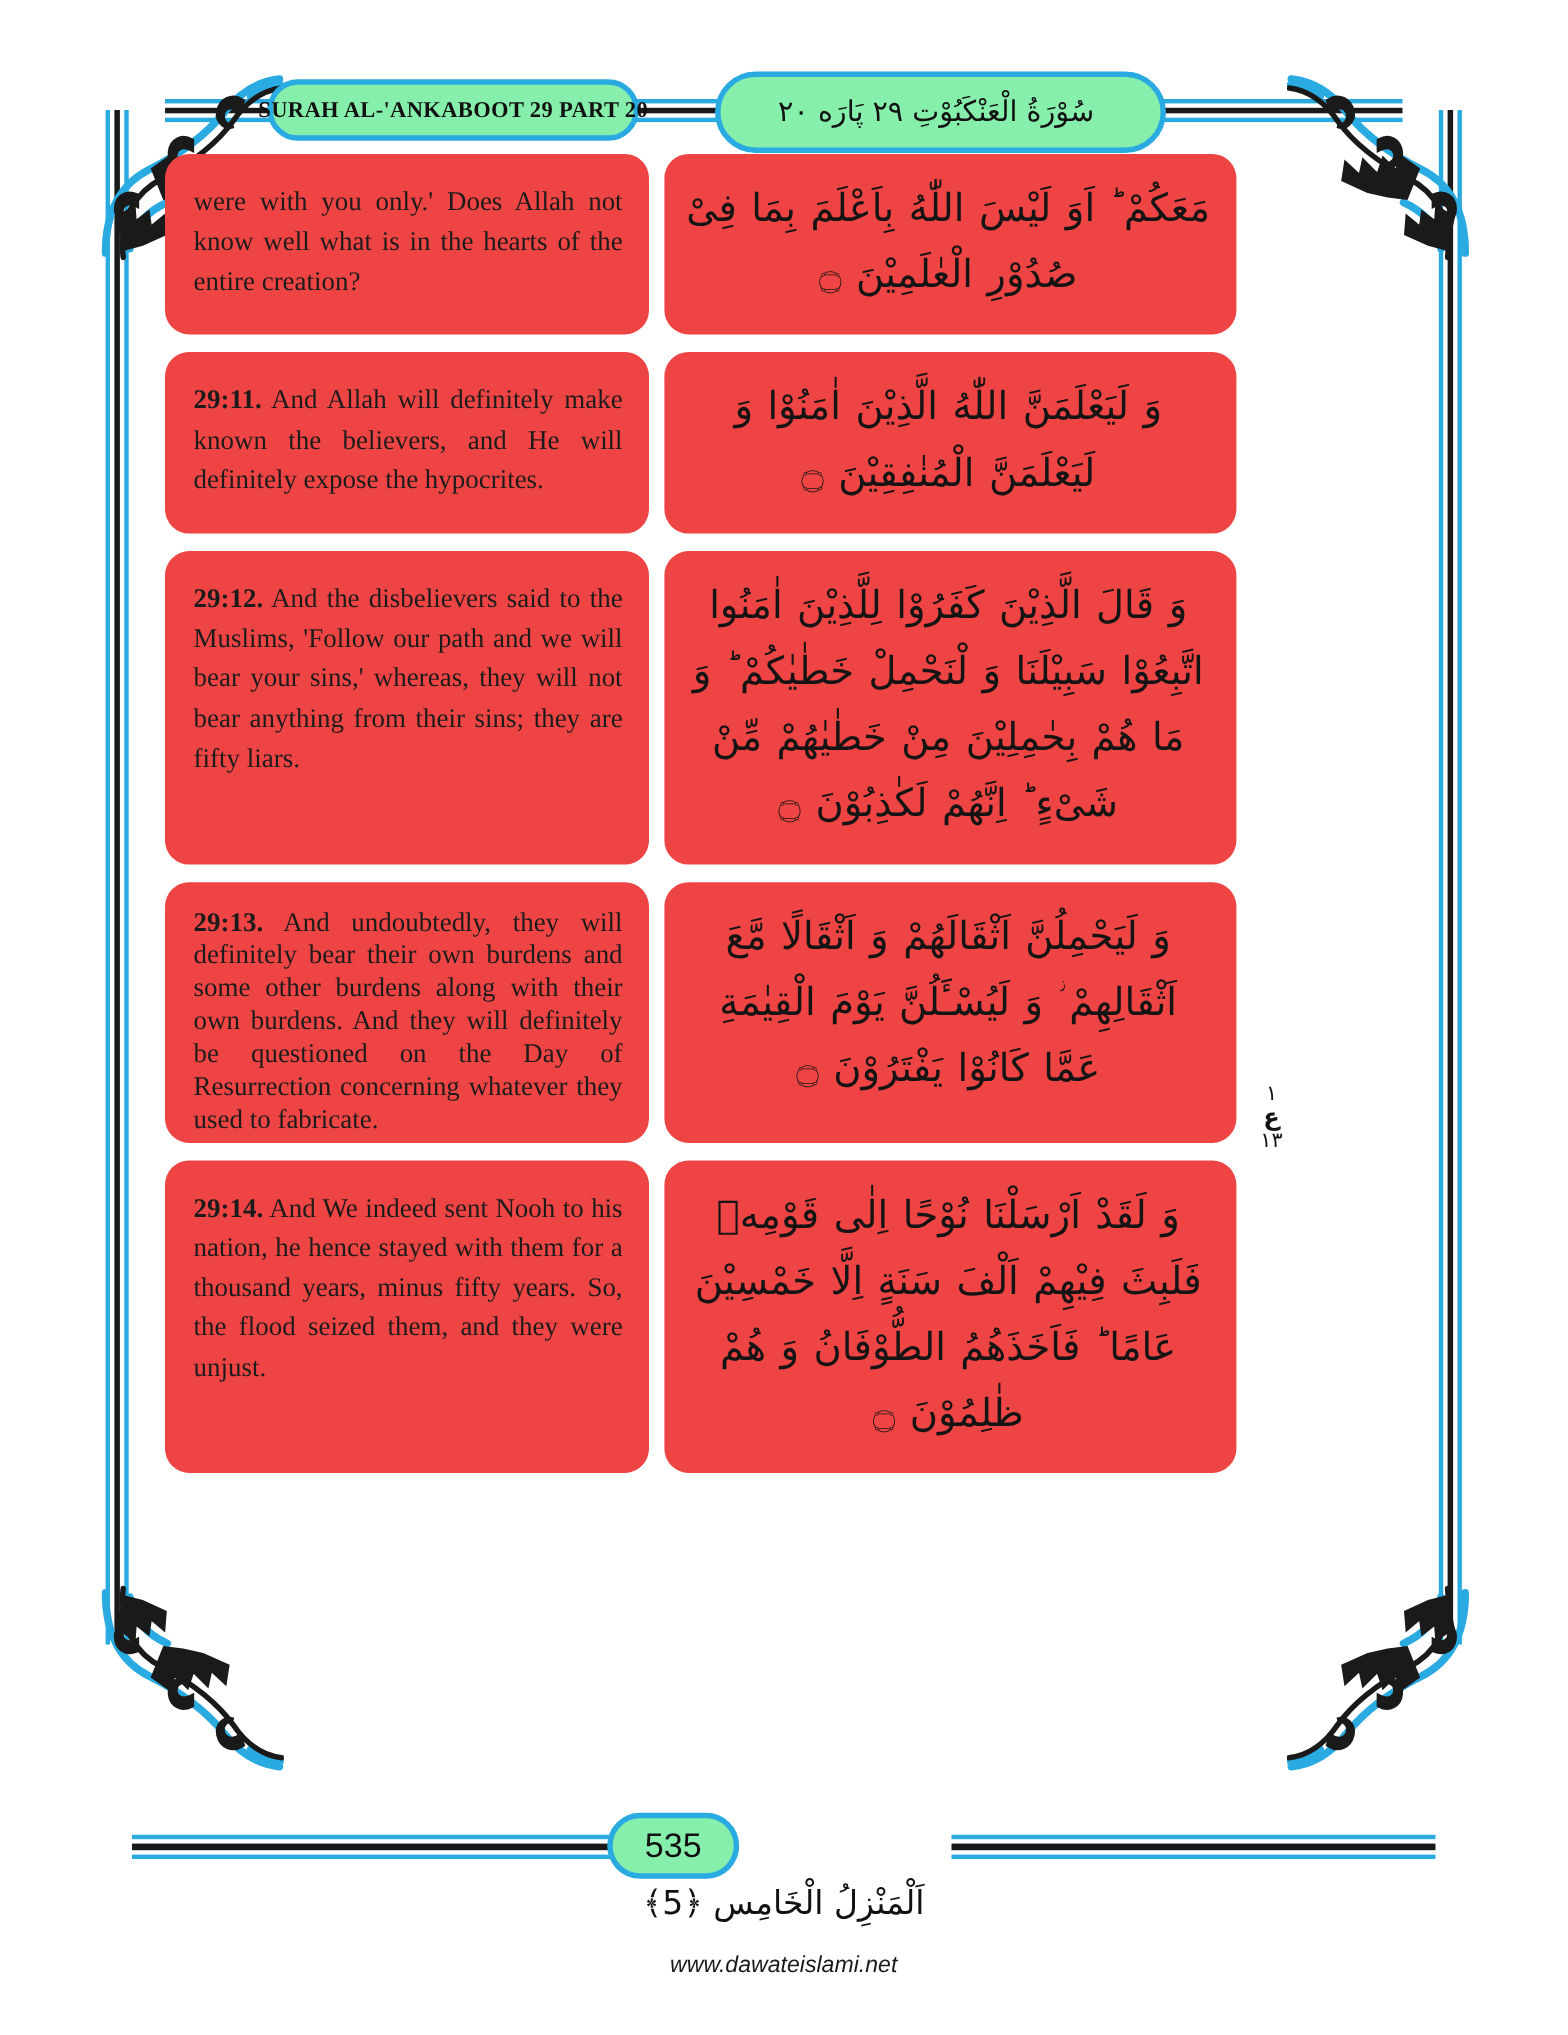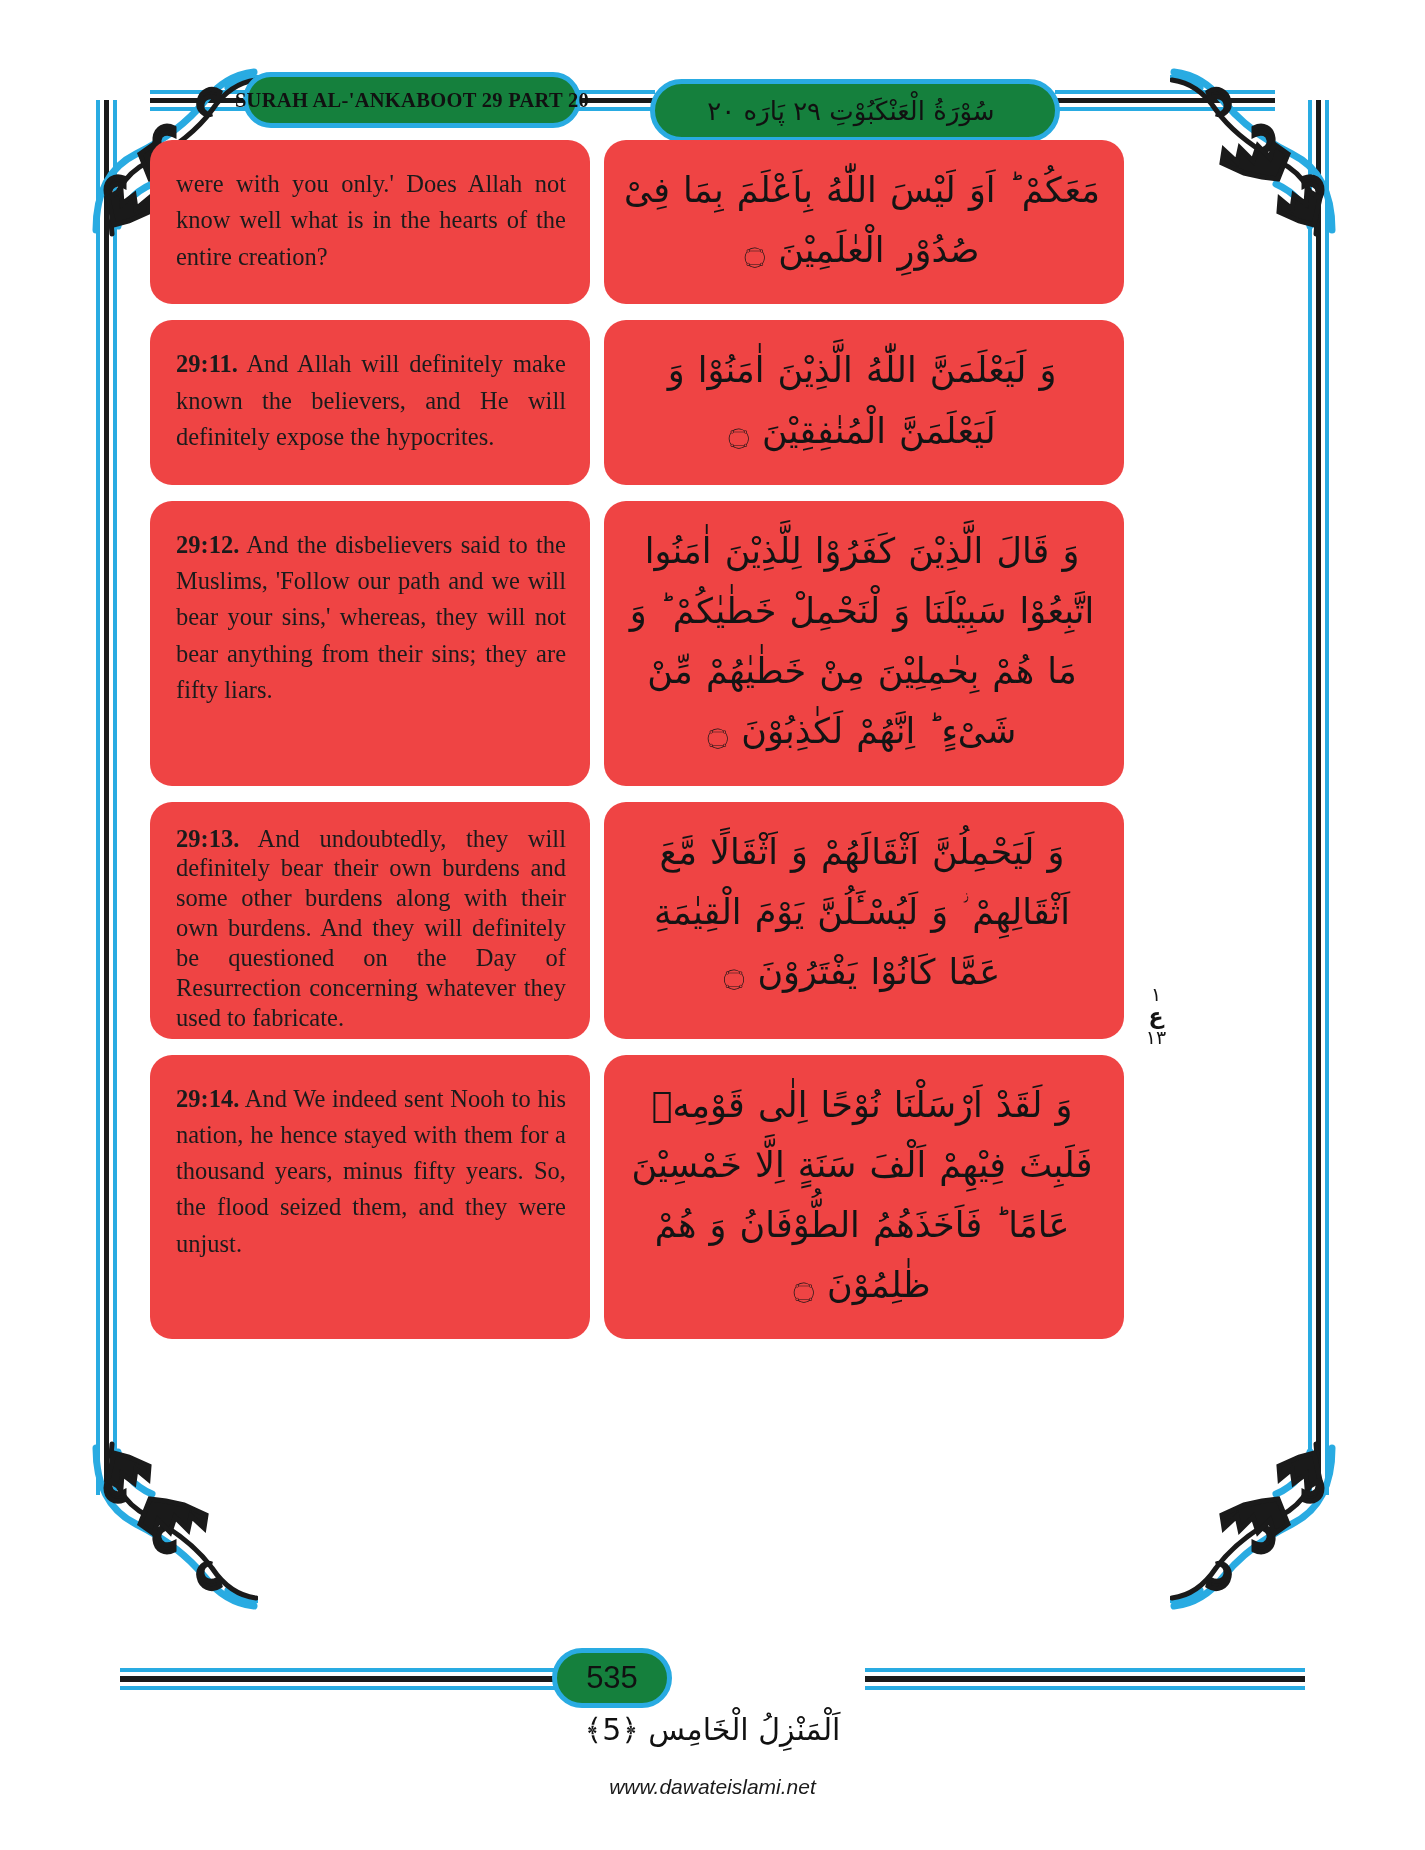--- a/index.html
+++ b/index.html
@@ -60,41 +60,41 @@
 
   .h-rule-bot-r1 { left: 865px; top: 1668px; width: 440px; height: 4px; }
   .h-rule-bot-r2 { left: 865px; top: 1676px; width: 440px; height: 6px; background:#1a1a1a; }
   .h-rule-bot-r3 { left: 865px; top: 1686px; width: 440px; height: 4px; }
 
   
   .cartouche {
     position: absolute;
     border: 5px solid #29ABE2;
     border-radius: 40px;
-    background: #15803d;
+    background: #86efac;
     display: flex;
     align-items: center;
     justify-content: center;
     box-sizing: border-box;
   }
   #surah-title-box {
     left: 243px; top: 72px;
     width: 338px; height: 56px;
   }
   #surah-title-text {
     font-family: "Liberation Serif", serif;
     font-weight: bold;
     font-size: 20.5px;
     letter-spacing: 0.3px;
     color: #111111;
     white-space: nowrap;
   }
   #surah-title-ar-box {
-    left: 650px; top: 79px;
-    width: 410px; height: 63px;
+    left: 650px; top: 65px;
+    width: 410px; height: 74px;
   }
   #surah-title-ar-text {
     font-family: "DejaVu Sans", sans-serif;
     font-size: 26px;
     color: #111111;
     direction: rtl;
     white-space: nowrap;
     padding-right: 8px;
   }
 

